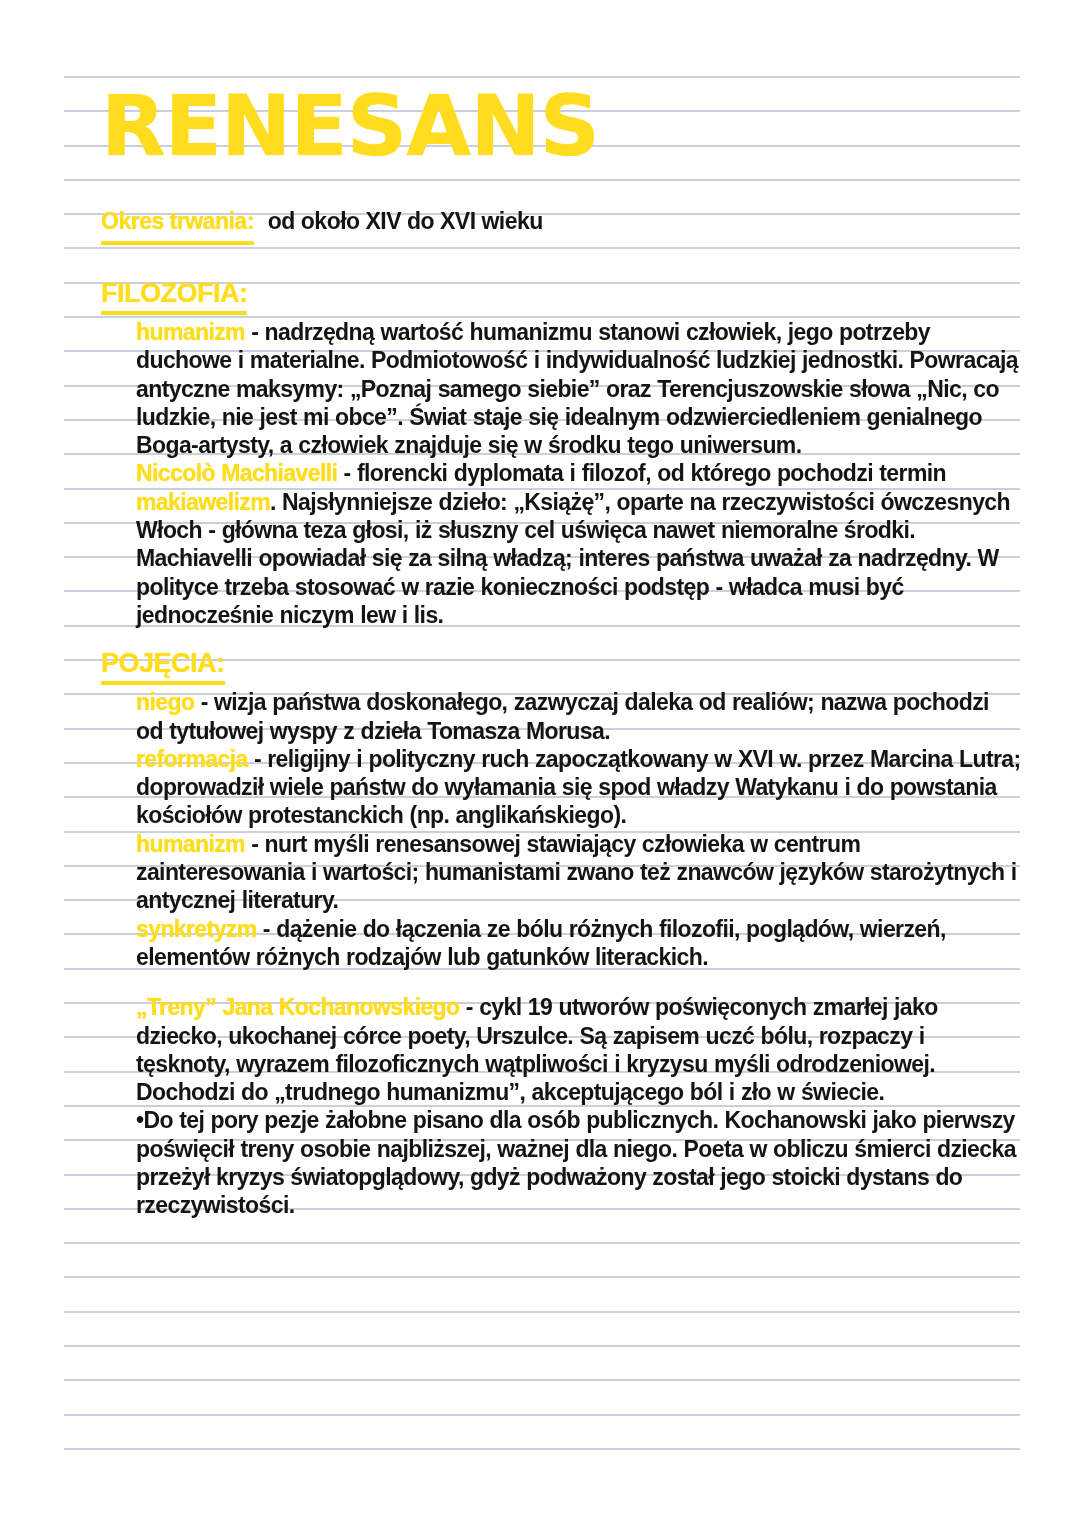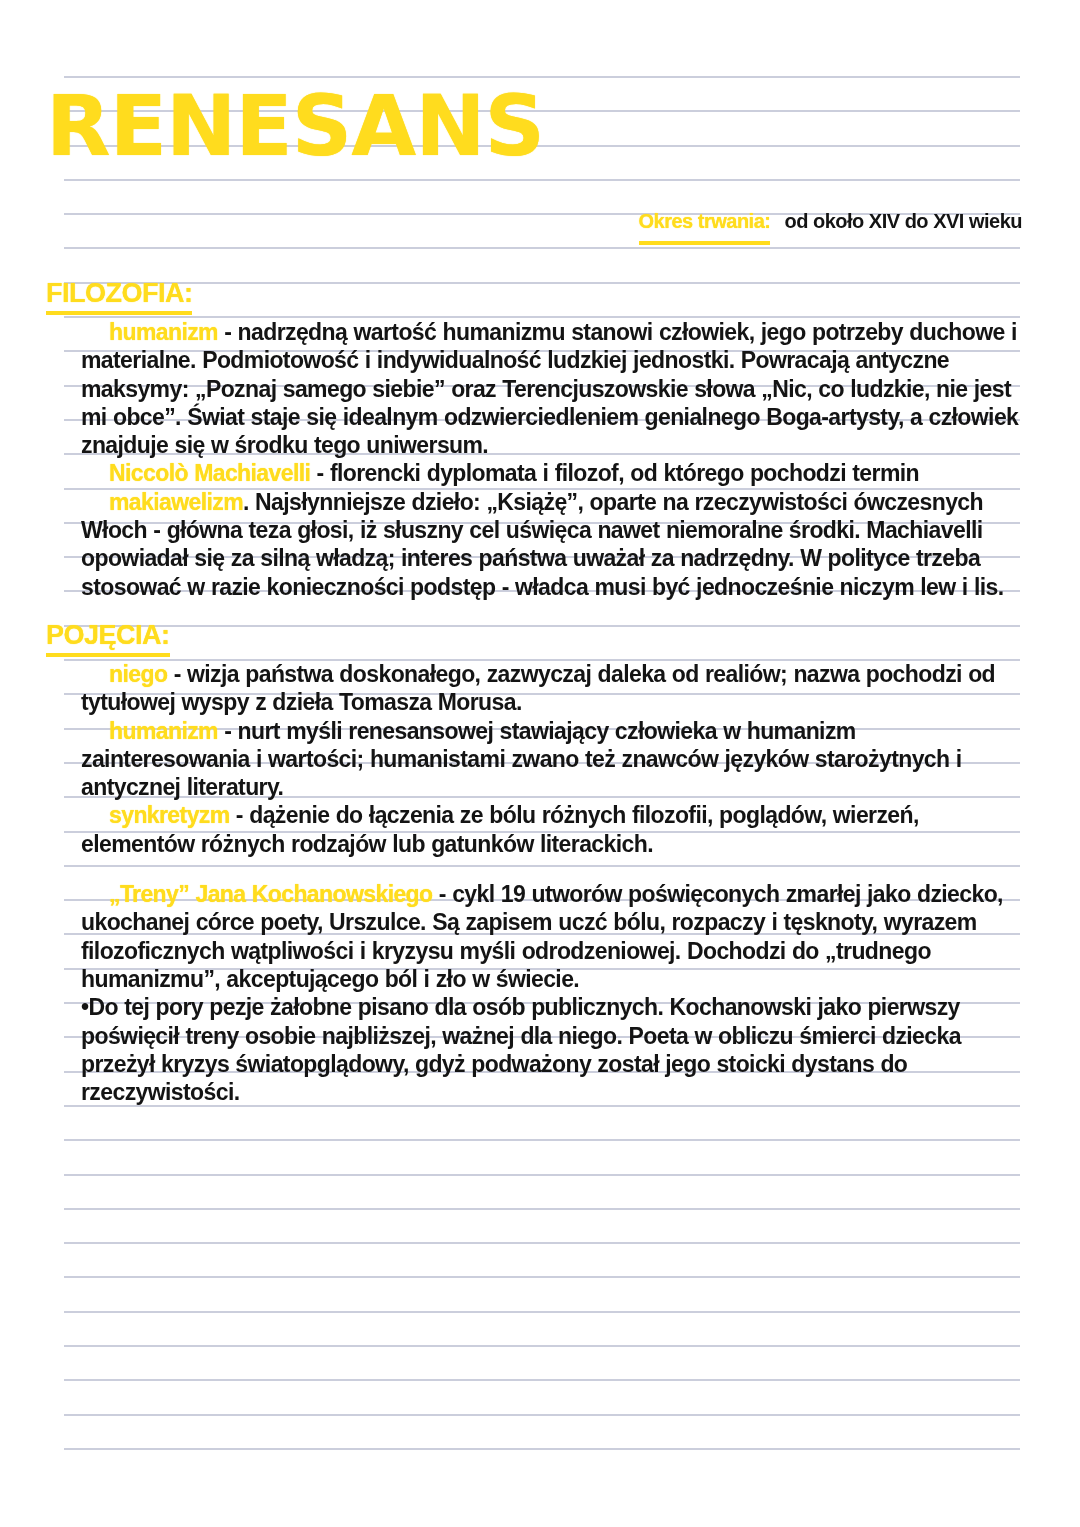--- a/index.html
+++ b/index.html
@@ -27,37 +27,36 @@
     height:1375px;
     background:repeating-linear-gradient(
       to bottom,
       var(--rule) 0px, var(--rule) 2px,
       transparent 2px, transparent 34.3px
     );
     pointer-events:none;
   }
   .content{
     position:relative;
-    padding:82px 58px 0 46px;
+    padding:82px 58px 0 101px;
   }
   .title{
     margin:0;
     font-family:"DejaVu Sans", sans-serif;
     font-size:84px;
     line-height:88px;
     letter-spacing:-1px;
     color:var(--accent);
     text-shadow:0 0 1px var(--accent);
   }
   .duration{
     margin-top:32px;
-    font-size:20px;
+    font-size:23px;
     line-height:38px;
     letter-spacing:-0.5px;
-    text-align:right;
   }
   .duration .label{
     color:var(--accent);
     display:inline-block;
     border-bottom:4px solid var(--accent);
     padding-bottom:1px;
     margin-right:14px;
     text-shadow:0 0 1px var(--accent);
   }
   .section-heading{
@@ -81,21 +80,20 @@
     padding-left:35px;
     font-size:23px;
     line-height:28.3px;
     letter-spacing:-0.6px;
     word-spacing:0.5px;
   }
   .entries{margin-top:3px;}
   .entry .hl{
     color:var(--accent);
     text-shadow:0 0 1px var(--accent);
-    margin-left:28px;
   }
   .entry .tx{color:var(--ink);}
 </style>
 </head>
 <body>
 
 <div class="page">
   <div class="rules"></div>
   <div class="content">
 
@@ -110,21 +108,22 @@
       <div class="entries">
         <p class="entry"><span class="hl">humanizm </span><span class="tx"> - nadrzędną wartość humanizmu stanowi człowiek, jego potrzeby duchowe i materialne. Podmiotowość i indywidualność ludzkiej jednostki. Powracają antyczne maksymy: „Poznaj samego siebie” oraz Terencjuszowskie słowa „Nic, co ludzkie, nie jest mi obce”. Świat staje się idealnym odzwierciedleniem genialnego Boga-artysty, a człowiek znajduje się w środku tego uniwersum.</span></p>
         <p class="entry"><span class="hl">Niccolò Machiavelli</span><span class="tx"> - florencki dyplomata i filozof, od którego pochodzi termin </span><span class="hl">makiawelizm</span><span class="tx">. Najsłynniejsze dzieło: „Książę”, oparte na rzeczywistości ówczesnych Włoch - główna teza głosi, iż słuszny cel uświęca nawet niemoralne środki. Machiavelli opowiadał się za silną władzą; interes państwa uważał za nadrzędny. W polityce trzeba stosować w razie konieczności podstęp - władca musi być jednocześnie niczym lew i lis.</span></p>
       </div>
     </section>
 
     <section class="sec-pojecia">
       <h2 class="section-heading"><span class="heading-text">POJĘCIA:</span></h2>
       <div class="entries">
         <p class="entry"><span class="hl">niego</span><span class="tx"> - wizja państwa doskonałego, zazwyczaj daleka od realiów; nazwa pochodzi od tytułowej wyspy z dzieła Tomasza Morusa.</span></p>
-        <p class="entry"><span class="hl">humanizm</span><span class="tx"> - nurt myśli renesansowej stawiający człowieka w humanizm zainteresowania i wartości; humanistami zwano też znawców języków starożytnych i antycznej literatury.</span></p>
+        <p class="entry"><span class="hl">reformacja</span><span class="tx"> - religijny i polityczny ruch zapoczątkowany w XVI w. przez Marcina Lutra; doprowadził wiele państw do wyłamania się spod władzy Watykanu i do powstania kościołów protestanckich (np. anglikańskiego).</span></p>
+        <p class="entry"><span class="hl">humanizm</span><span class="tx"> - nurt myśli renesansowej stawiający człowieka w centrum zainteresowania i wartości; humanistami zwano też znawców języków starożytnych i antycznej literatury.</span></p>
         <p class="entry"><span class="hl">synkretyzm</span><span class="tx"> - dążenie do łączenia ze bólu różnych filozofii, poglądów, wierzeń, elementów różnych rodzajów lub gatunków literackich.</span></p>
       </div>
     </section>
 
     <section class="sec-teksty">
       <div class="entries">
         <p class="entry"><span class="hl">„Treny” Jana Kochanowskiego</span><span class="tx"> - cykl 19 utworów poświęconych zmarłej jako dziecko, ukochanej córce poety, Urszulce. Są zapisem uczć bólu, rozpaczy i tęsknoty, wyrazem filozoficznych wątpliwości i kryzysu myśli odrodzeniowej. Dochodzi do „trudnego humanizmu”, akceptującego ból i zło w świecie.</span></p>
         <p class="entry"><span class="tx">•Do tej pory pezje żałobne pisano dla osób publicznych. Kochanowski jako pierwszy poświęcił treny osobie najbliższej, ważnej dla niego. Poeta w obliczu śmierci dziecka przeżył kryzys światopglądowy, gdyż podważony został jego stoicki dystans do rzeczywistości.</span></p>
       </div>
     </section>

